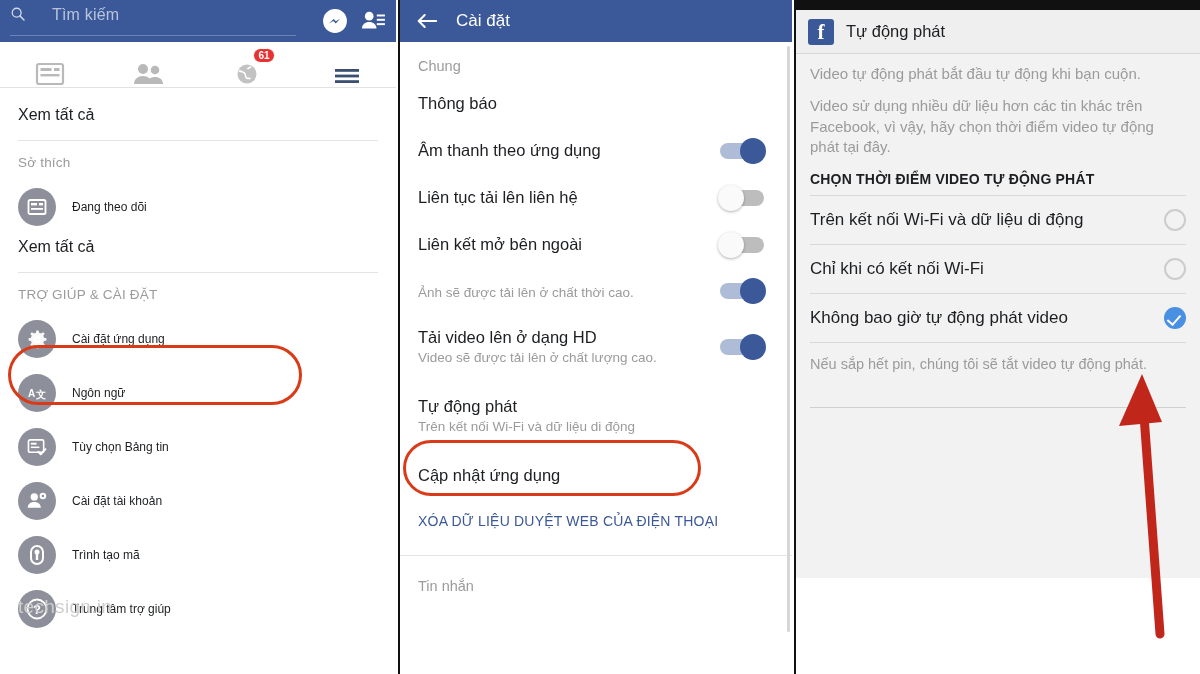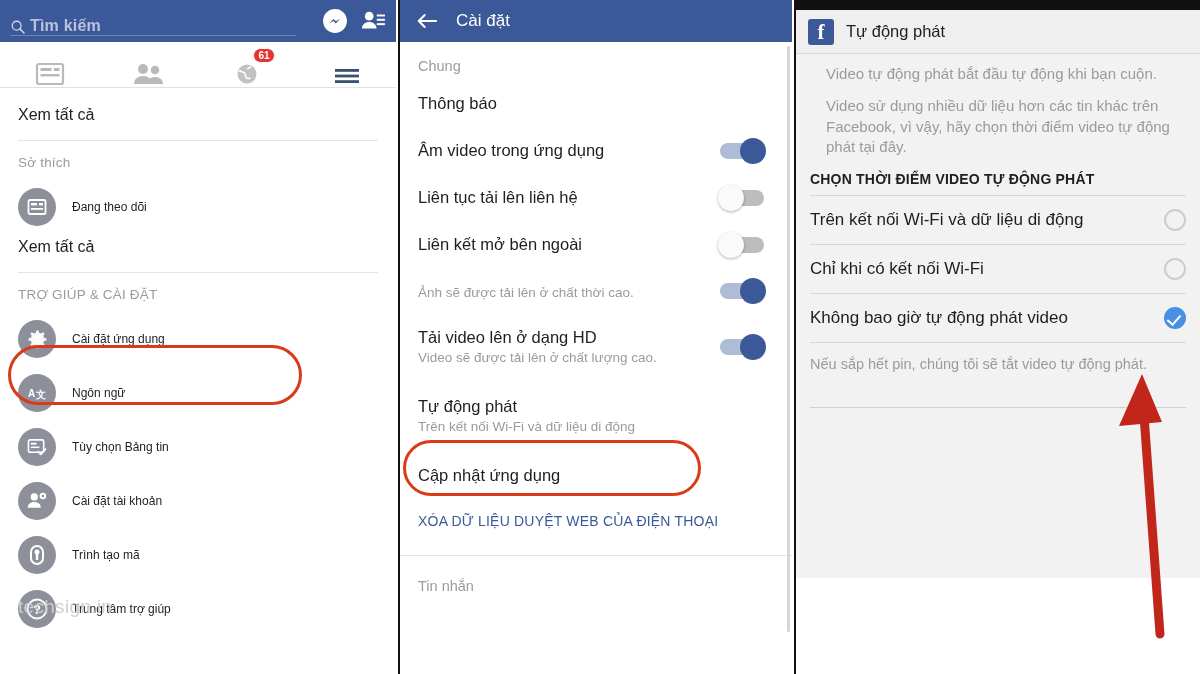--- a/index.html
+++ b/index.html
@@ -15,22 +15,22 @@
   .panel { position: absolute; top: 0; height: 674px; background: #fff; overflow: hidden; }
   #panel-left   { left: 0;   width: 396px; }
   #panel-mid    { left: 398px; width: 394px; border-left: 2px solid #111; }
   #panel-right  { left: 794px; width: 406px; border-left: 2px solid #111; background:#f2f2f2; }
 
   
   .fb-bar {
     height: 42px; background: #3b5998;
     display: flex; align-items: center; padding: 0 10px; gap: 0;
   }
-  .search-wrap { flex: 1; display: flex; align-items: flex-end; gap: 4px;
-     border-bottom: 1px solid #6d82b5; height: 30px; margin-right: 14px; font-weight: bold; }
+  .search-wrap { flex: 1; display: flex; align-items: flex-start; gap: 26px;
+     border-bottom: 1px solid #6d82b5; height: 30px; margin-right: 14px; }
   .search-ico { width: 16px; height: 16px; flex: none; }
   .search-ph { color: #b9c4dc; font-size: 16px; letter-spacing: .2px; }
   .bar-ico { width: 26px; height: 26px; margin-left: 12px; flex: none; }
 
   .tabbar {
     height: 46px; display: flex; align-items: center;
     border-bottom: 1px solid #e2e2e2; background: #fff;
   }
   .tab { flex: 1; display: flex; align-items: flex-end; justify-content: center; position: relative; height: 100%; }
   .badge {
@@ -84,21 +84,21 @@
   .m-scroll { position:absolute; right: 2px; top: 46px; width: 3px; height: 586px; background:#d6d6d6; border-radius:2px; }
 
   
   .r-topbar { height: 10px; background: #111; }
   .r-bar { height: 44px; background: #efefef; display: flex; align-items: center; gap: 12px; padding: 0 12px; border-bottom: 1px solid #d8d8d8; }
   .fb-logo { width: 26px; height: 26px; background: #3b5998; border-radius: 3px; display:flex; align-items:center; justify-content:center; flex:none; }
   .fb-logo span { color:#fff; font-family: "Liberation Serif", serif; font-weight: 700; font-size: 21px; line-height: 1; position: relative; top: 1px; }
   .r-title { font-size: 16.5px; color: #1c1e21; }
 
   .r-body { background: #f2f2f2; }
-  .r-para { font-size: 15px; color: #9b9b9b; line-height: 1.35; padding: 10px 14px 0 30px; }
+  .r-para { font-size: 15px; color: #9b9b9b; line-height: 1.35; padding: 10px 14px 0 14px; }
   .r-head { font-size: 14px; font-weight: 700; color: #1c1e21; padding: 14px 32px 8px 14px; letter-spacing: .2px; }
   .r-rule { height: 1px; background: #d8d8d8; margin: 0 14px; }
   .r-opt { display: flex; align-items: center; justify-content: space-between; gap: 14px; padding: 13px 14px; }
   .r-opt-label { font-size: 17px; color: #1c1e21; line-height: 1.28; }
   .radio { width: 22px; height: 22px; border-radius: 50%; border: 2px solid #cccccc; flex: none; background: transparent; }
   .radio.checked { border: none; background: #4a90e2; position: relative; }
   .radio.checked::after {
     content: ""; position: absolute; left: 6px; top: 4.5px;
     width: 6px; height: 11px; border: solid #fff; border-width: 0 2.4px 2.4px 0;
     transform: rotate(42deg);
@@ -273,21 +273,21 @@
     <div class="m-section">Chung</div>
 
     <div class="m-item">
       <div class="m-item-txt">
         <div class="m-label">Thông báo</div>
       </div>
     </div>
 
     <div class="m-item">
       <div class="m-item-txt">
-        <div class="m-label">Âm video trong ứng dụng</div>
+        <div class="m-label">Âm thanh theo ứng dụng</div>
       </div>
       <div class="toggle on">
         <div class="track"></div>
           <div class="thumb"></div>
       </div>
     </div>
 
     <div class="m-item">
       <div class="m-item-txt">
         <div class="m-label">Liên tục tải lên liên hệ</div>

